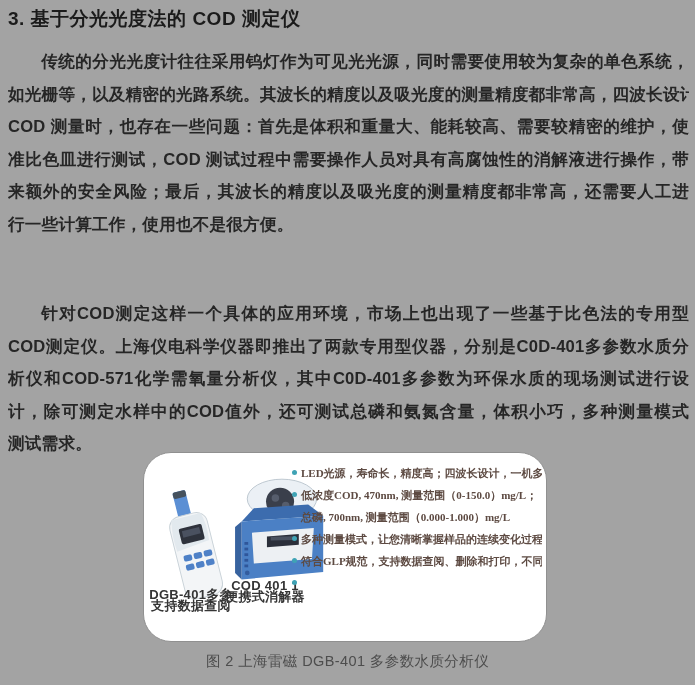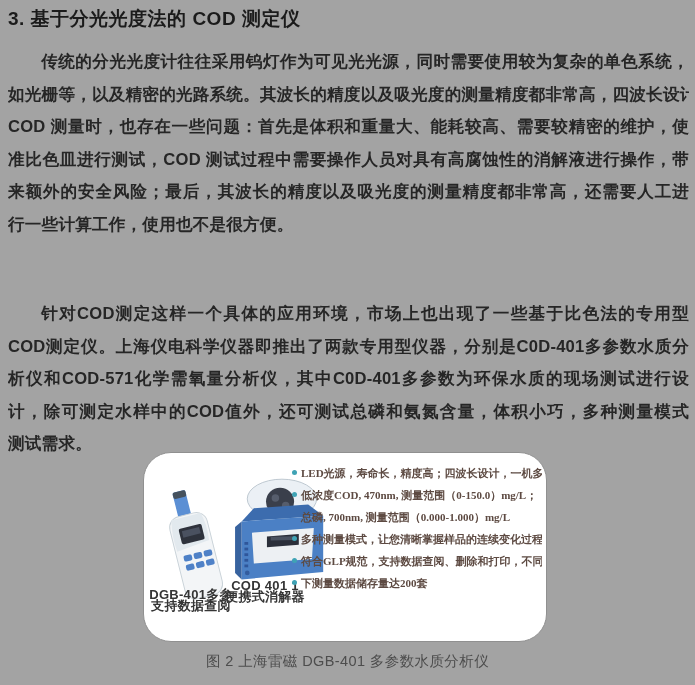--- a/index.html
+++ b/index.html
@@ -167,21 +167,20 @@
           <span class="ftext">多种测量模式，让您清晰掌握样品的连续变化过程。</span>
         </div>
 
         <div class="feature-line">
           <span class="dot"></span>
           <span class="ftext">符合GLP规范，支持数据查阅、删除和打印，不同波长</span>
         </div>
 
         <div class="feature-line">
           <span class="dot"></span>
-          <span class="ftext">下测量数据储存量达200套</span>
         </div>
       </div>
 
   </div>
 
   <div class="caption">图 2 上海雷磁 DGB-401 多参数水质分析仪</div>
 
 </div>
 
 </body></html>

